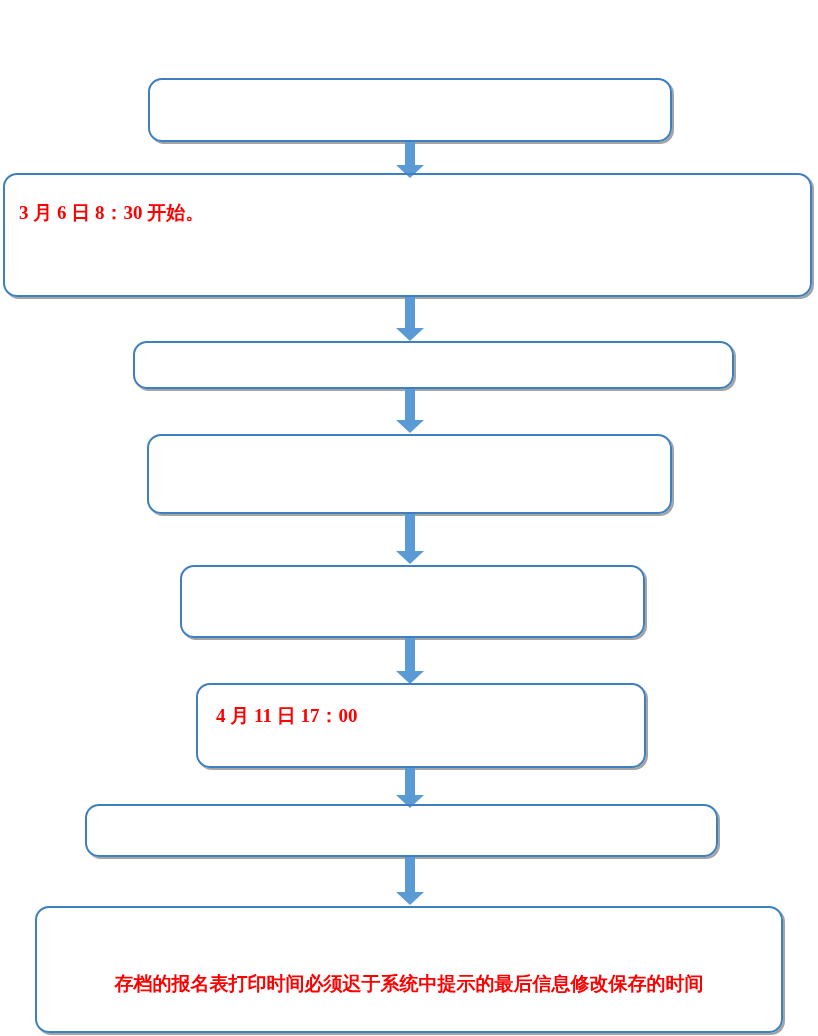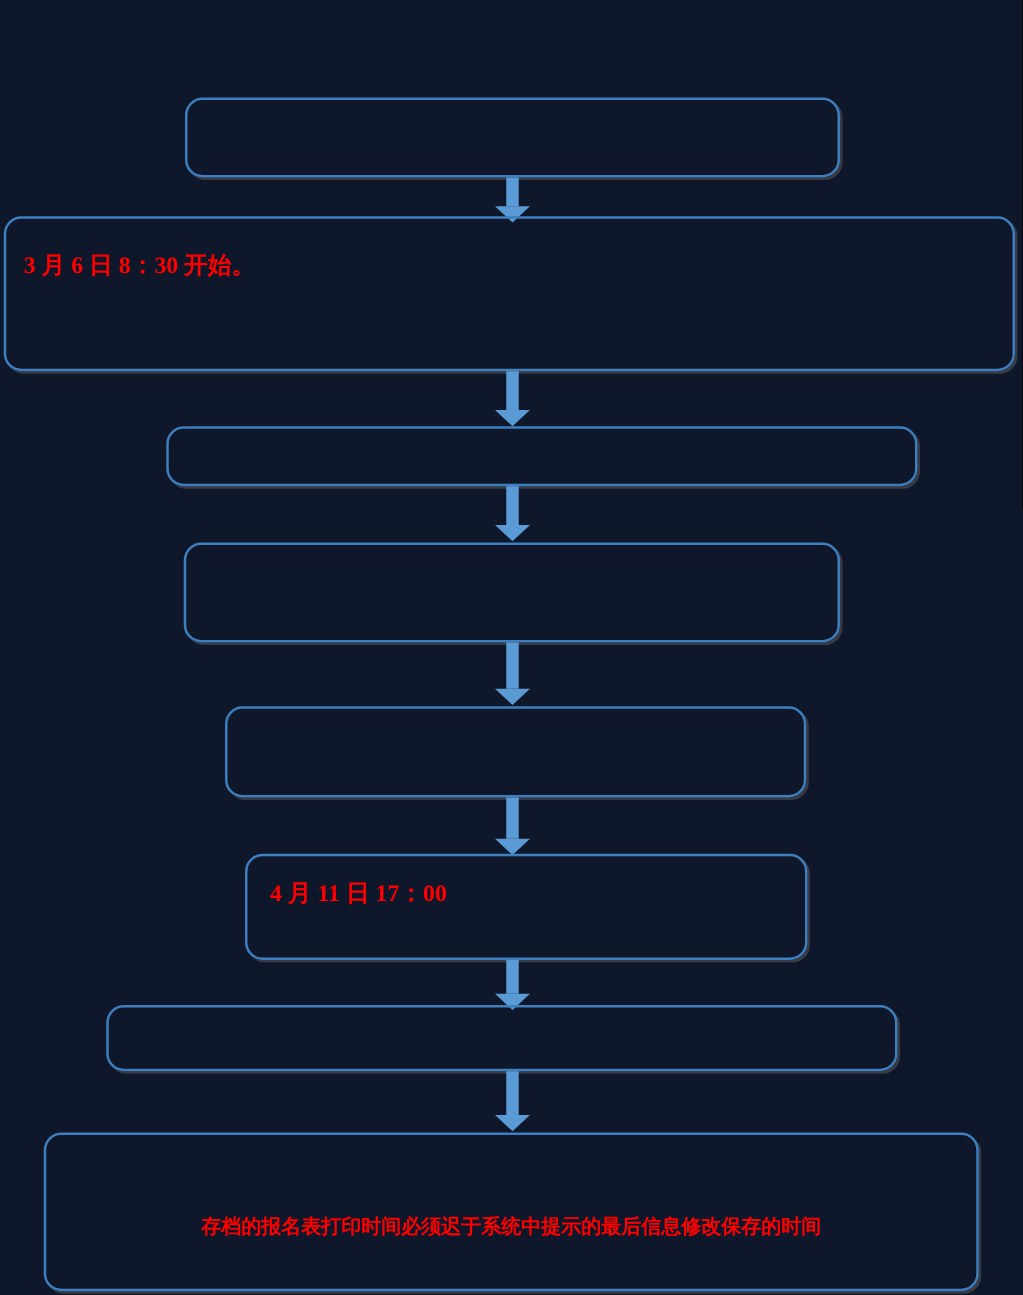--- a/index.html
+++ b/index.html
@@ -4,21 +4,21 @@
 <style>
   html, body {
     margin: 0;
     padding: 0;
     background: #000000;
   }
   #canvas {
     position: relative;
     width: 818px;
     height: 1036px;
-    background: #0f172a;
+    background: #ffffff;
     overflow: hidden;
     font-family: "Liberation Serif", "DejaVu Serif", serif;
   }
   .node {
     position: absolute;
     box-sizing: border-box;
     border: 2px solid #3d7fbf;
     border-radius: 14px;
     background: transparent;
     
@@ -130,16 +130,16 @@
   <div class="node" style="left:85px; top:804px; width:633px; height:53px;">
     <div class="node-text topleft" style="top:14px;"></div>
   </div>
 
   <div class="arrow" style="left:396px; top:857px; height:50px;">
     <div class="shaft" style="height:35px;"></div>
     <div class="head" style="top:35px;"></div>
   </div>
 
   <div class="node" style="left:35px; top:906px; width:748px; height:127px;">
-    <div class="node-text red centered" style="top:62px; left:0; font-size:16px; padding:0 8px;">存档的报名表打印时间必须迟于系统中提示的最后信息修改保存的时间</div>
+    <div class="node-text red centered" style="top:62px; left:0; font-size:19px; padding:0 8px;">存档的报名表打印时间必须迟于系统中提示的最后信息修改保存的时间</div>
   </div>
 
 </div>
 
 </body></html>

